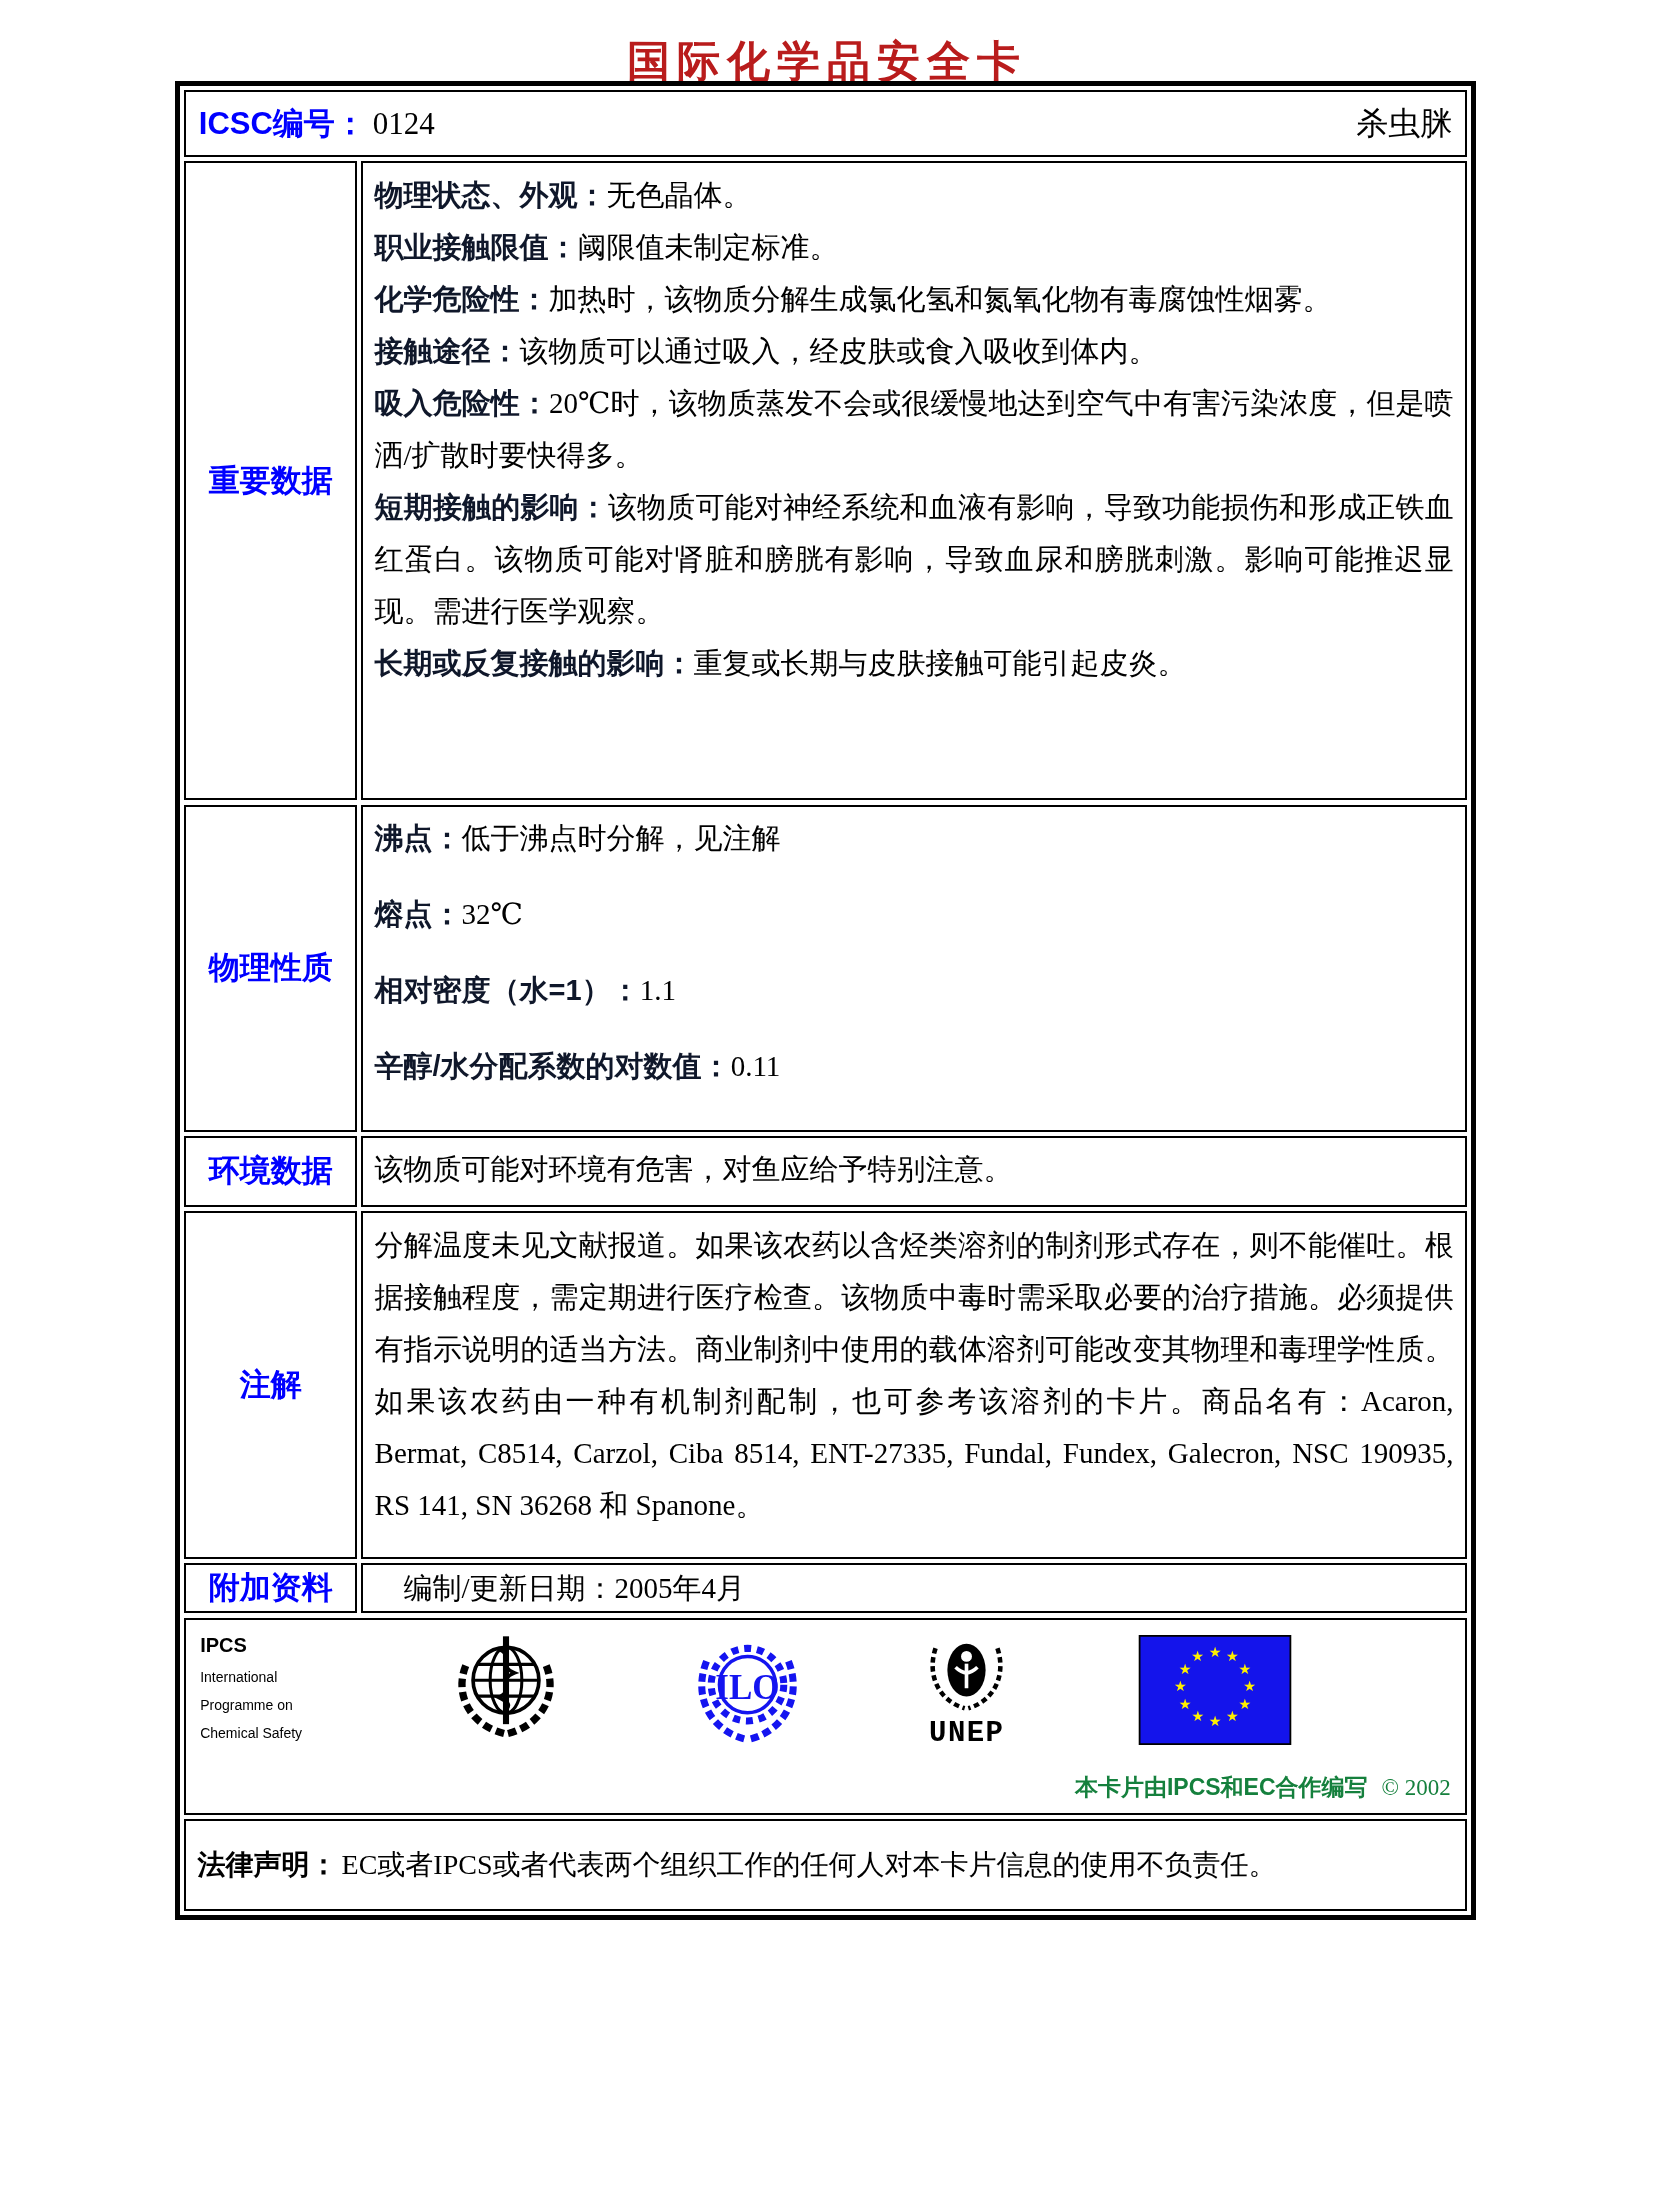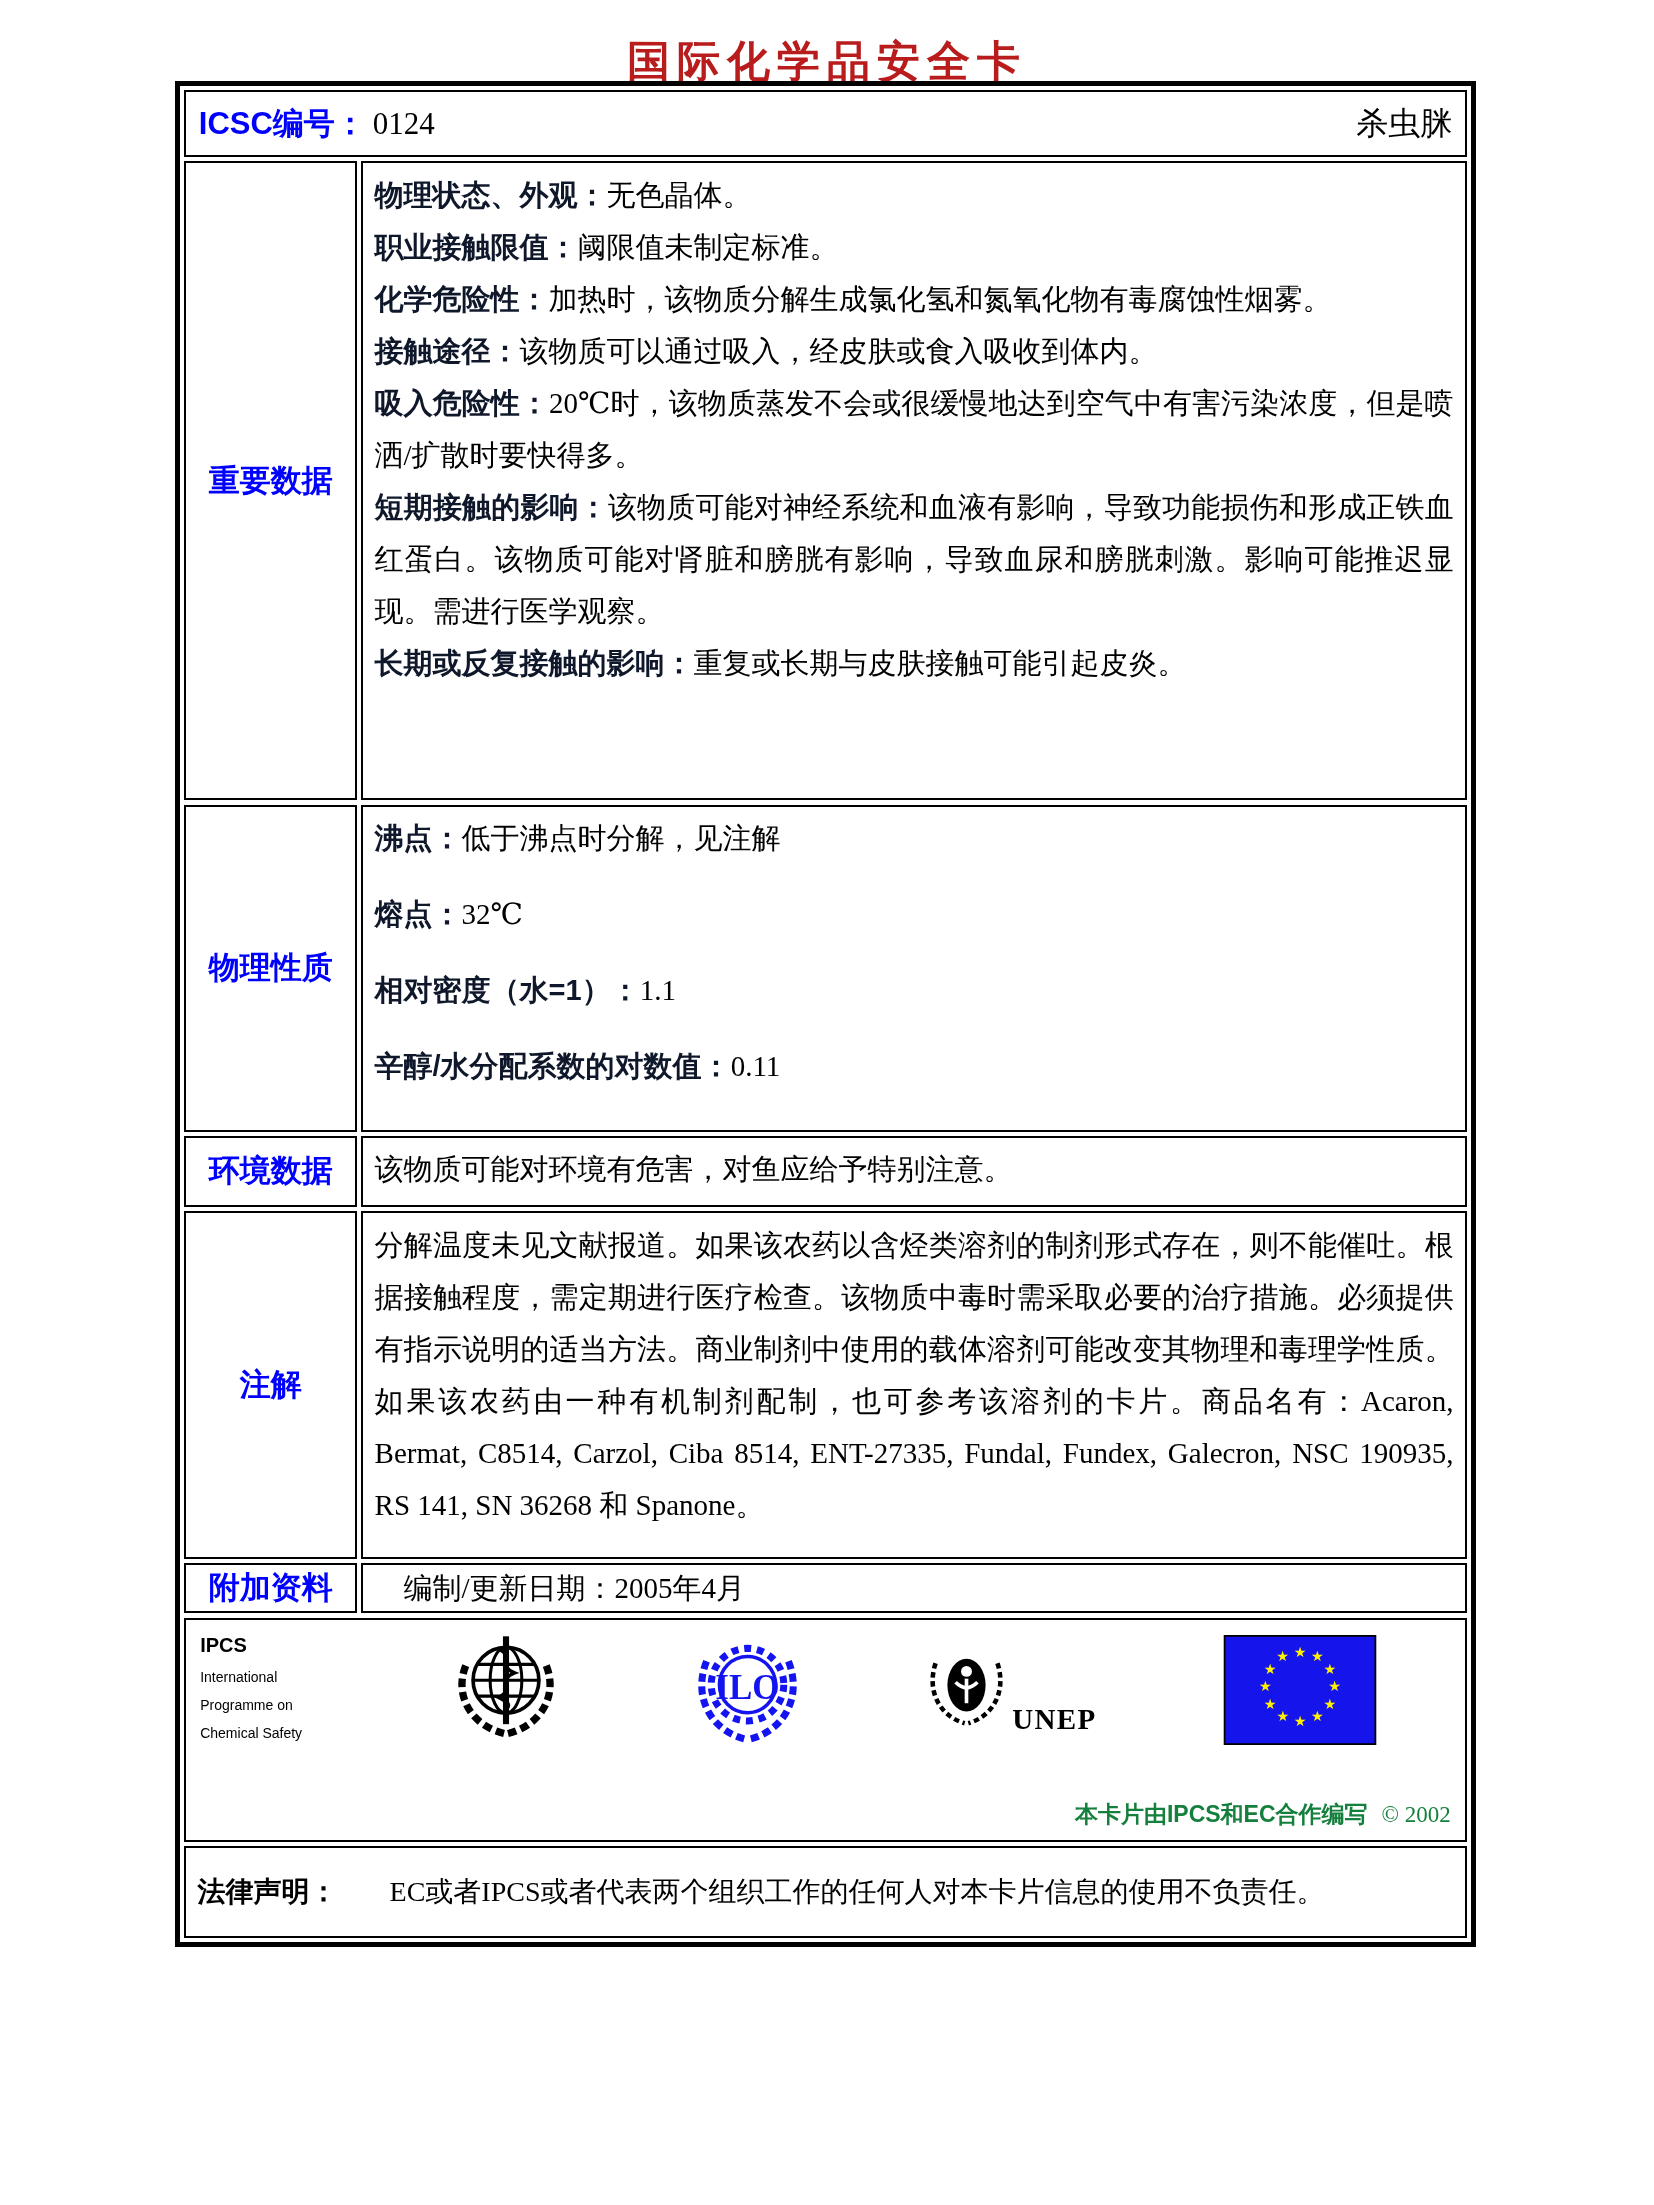--- a/index.html
+++ b/index.html
@@ -21,21 +21,21 @@
     padding: 4.2px; display: flex; flex-direction: column; gap: 4.2px;
   }
   .row { display: flex; gap: 4.2px; }
   .cell { border: 2.1px solid #000; box-sizing: border-box; background: #fff; }
   .label-cell {
     flex: 0 0 173px; display: flex; align-items: center; justify-content: center;
     color: #0000ff; font-weight: bold; font-size: 31px;
     font-family: "Liberation Sans", sans-serif; text-align: center;
   }
   .content-cell { flex: 1; padding: 5.6px 11.2px; font-size: 29px; line-height: 52px; text-align: justify; }
-  .full-cell { flex: 1; gap: 48px; }
+  .full-cell { flex: 1; }
 
   .header-cell {
     display: flex; justify-content: space-between; align-items: center;
     padding: 0 12.6px; font-size: 31px;
   }
   .icsc-label { color: #0000ff; font-weight: bold; font-family: "Liberation Sans", sans-serif; }
   .icsc-number { margin-left: 7px; }
   .chem-name { font-size: 32px; }
 
   .row-header    { min-height: 67px; }
@@ -52,21 +52,21 @@
   .phys .kv { margin: 0 0 24px 0; }
   .add-cell { display: flex; align-items: center; font-size: 29px; line-height: 35px; padding-left: 40px; }
 
   .logos-cell { display: flex; flex-direction: column; justify-content: space-between; padding: 9.8px 14px 7px 14px; }
   .logos-strip { display: flex; align-items: center; }
   .ipcs-block { width: 217px; font-family: "Liberation Sans", sans-serif; }
   .ipcs-acronym { font-weight: bold; font-size: 20px; margin-bottom: 5.6px; }
   .ipcs-line { font-size: 14px; line-height: 28px; }
   .logo-who  { margin-left: 28px; }
   .logo-ilo  { margin-left: 122px; }
-  .unep-block { margin-left: 115px; display: flex; flex-direction: row; align-items: flex-end; }
+  .unep-block { margin-left: 115px; display: flex; flex-direction: column; align-items: center; font-family: Liberation Mono, monospace; }
   .unep-label { font-size: 29px; font-weight: bold; letter-spacing: 1.4px; margin-top: -4.2px; }
   .logo-eu { margin-left: 126px; }
   .caption-row {
     text-align: right; font-size: 23px; color: #15803d; font-weight: bold;
     font-family: "Liberation Sans", sans-serif; padding-bottom: 2.8px;
   }
   .copyright { font-weight: normal; margin-left: 14px; font-family: "Liberation Serif", serif; }
 
   .legal-cell { display: flex; align-items: center; padding: 0 11.2px; font-size: 28px; line-height: 38px; }
   .legal-label { font-weight: bold; font-family: "Liberation Sans", sans-serif; margin-right: 4.2px; white-space: nowrap; }

